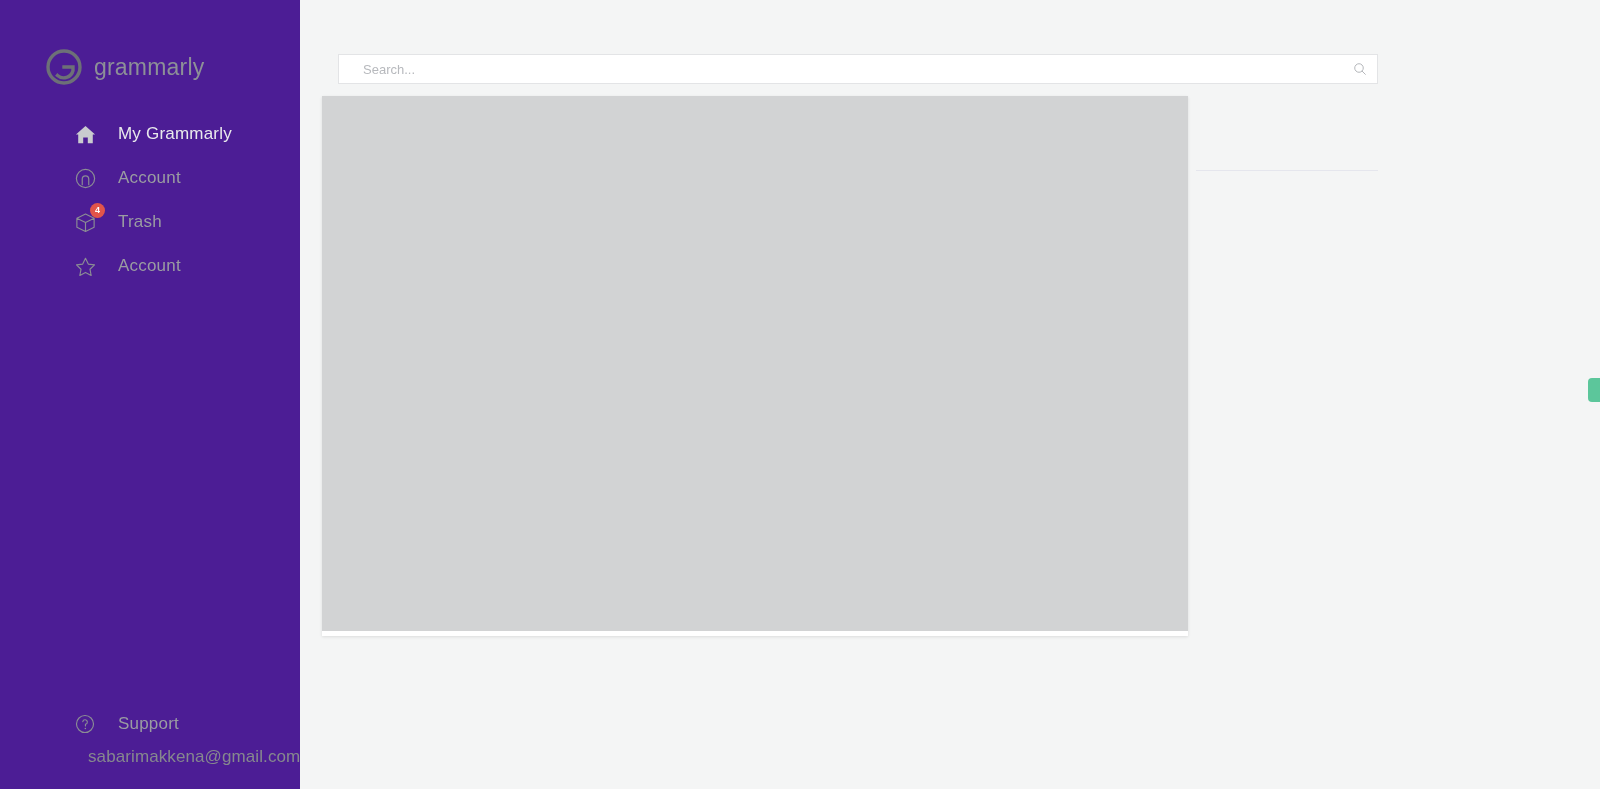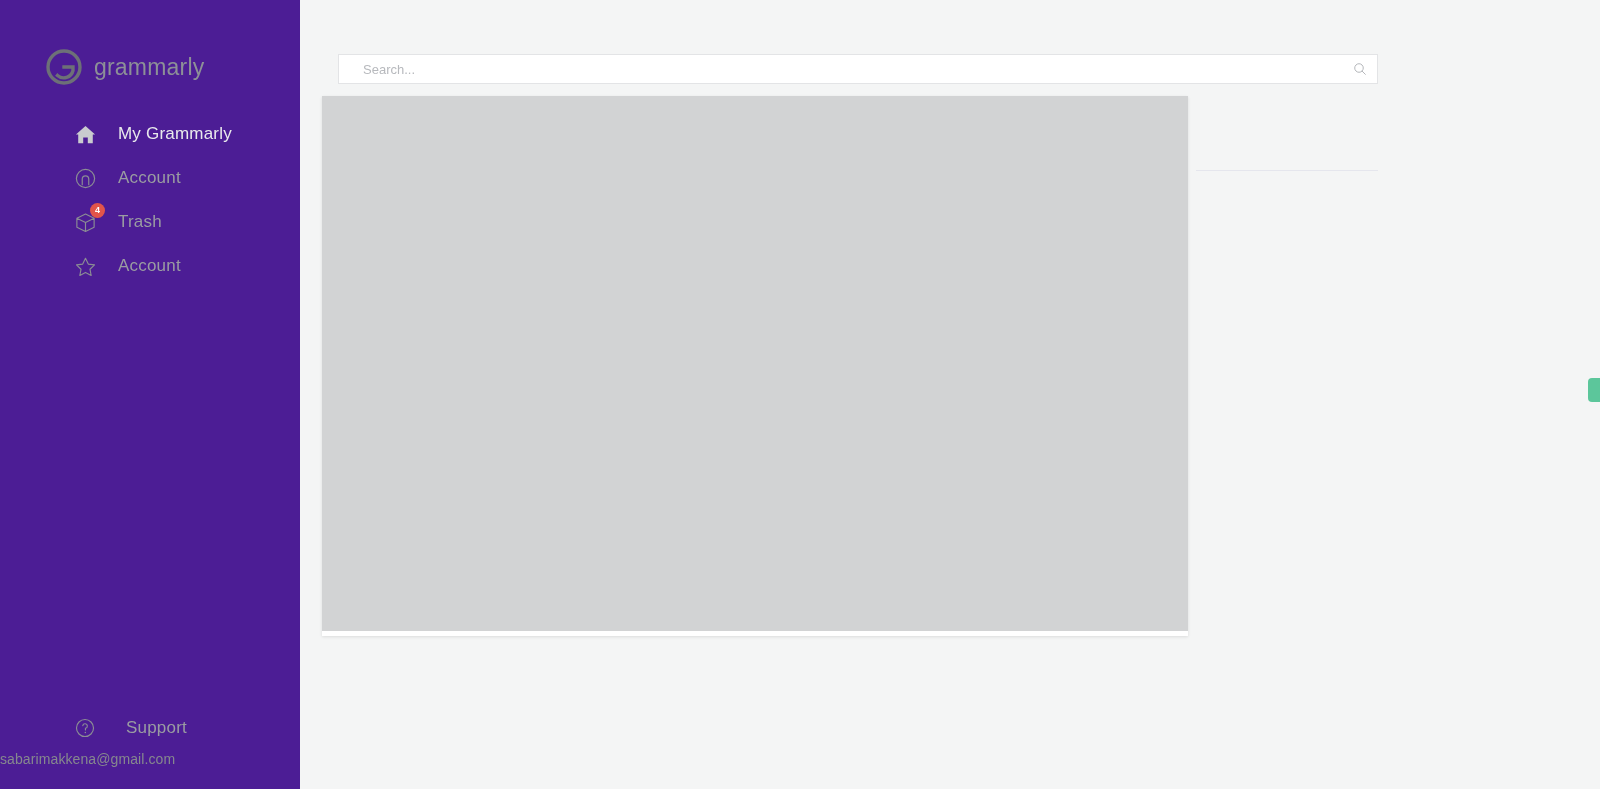--- a/index.html
+++ b/index.html
@@ -101,24 +101,25 @@
     text-align: center;
     font-weight: 700;
   }
 
   #nav-footer {
     position: absolute;
     left: 0;
     bottom: 22px;
     width: 300px;
   }
-  #nav-footer .nav-item { height: 44px; gap: 8px; }
+  #nav-footer .nav-item { height: 44px; }
   #account-email {
+    margin-left: 88px;
     margin-top: 1px;
-    font-size: 14px;
+    font-size: 17px;
     color: #86888e;
     letter-spacing: 0.1px;
   }
 
   
   #main {
     position: absolute;
     left: 300px;
     top: 0;
     width: 1300px;

